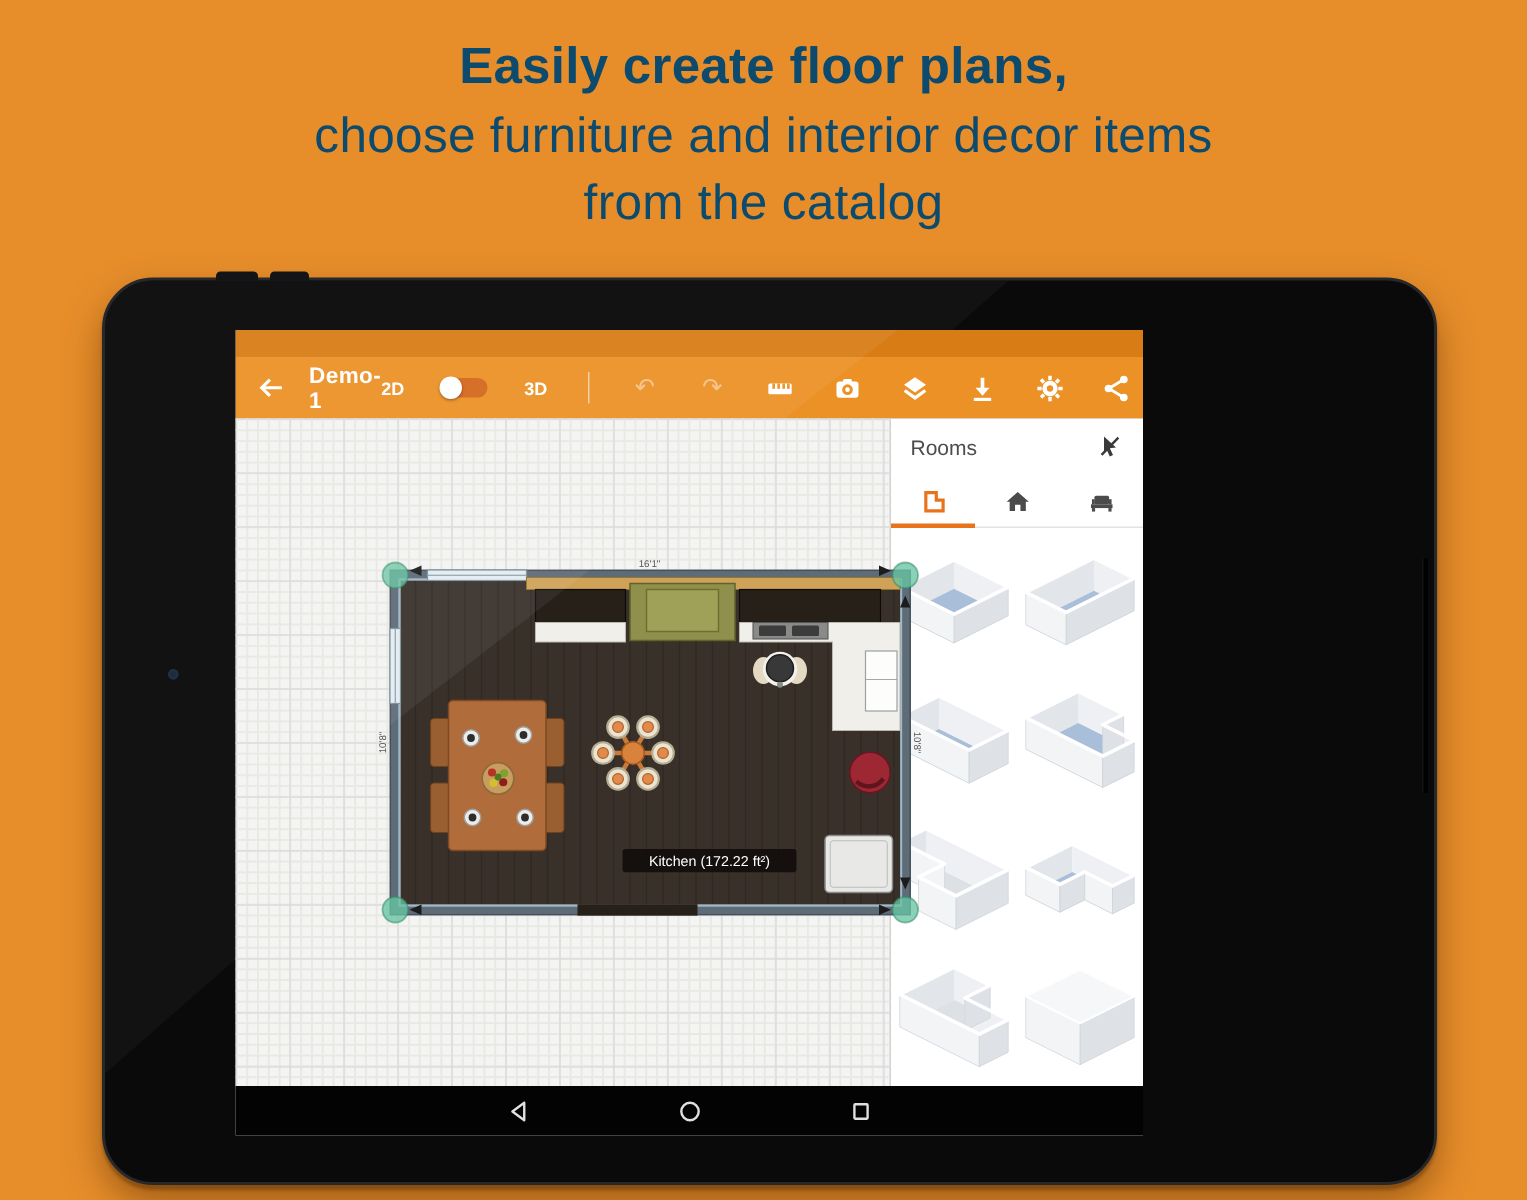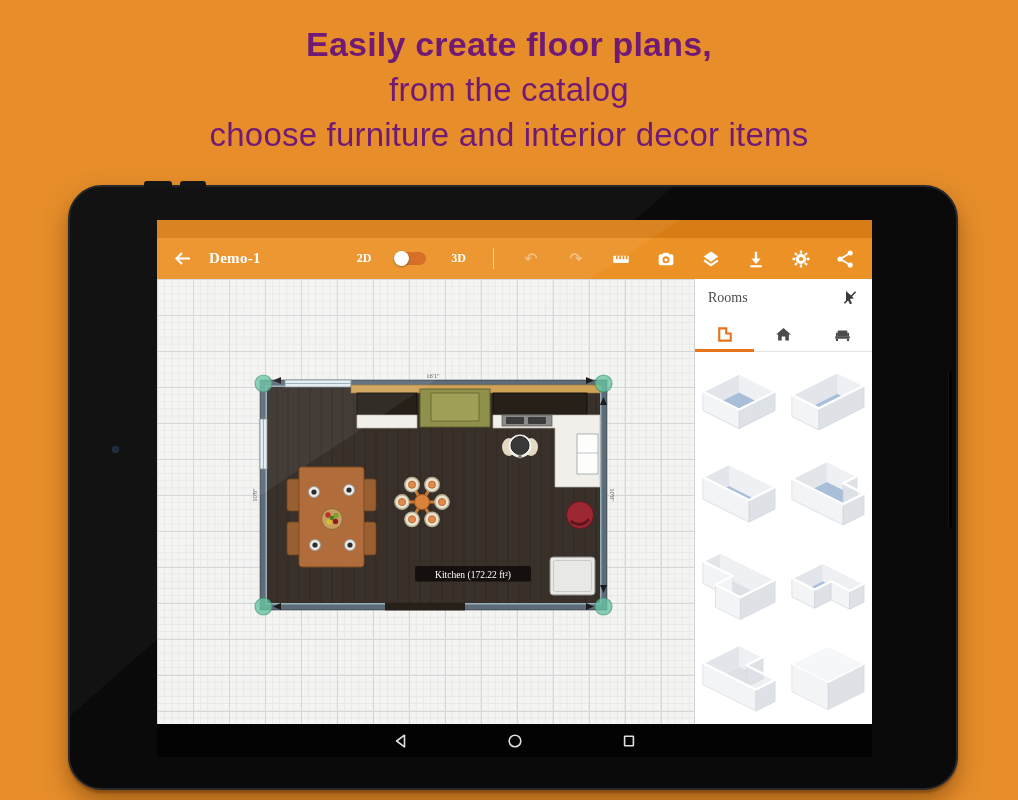--- a/index.html
+++ b/index.html
@@ -1,38 +1,38 @@
 <!DOCTYPE html>
 <html><head>
 <meta charset="utf-8">
 <style>
   * { margin:0; padding:0; box-sizing:border-box; }
   html,body { width:1018px; height:800px; overflow:hidden; }
   body { font-family:"Liberation Sans", sans-serif; background:#E78E2B; position:relative; }
 
   
-  .hero { position:absolute; top:22px; left:0; width:1018px; text-align:center; color:#701a75; }
+  .hero { position:absolute; top:22px; left:0; width:1018px; text-align:center; color:#0c4a6e; }
   .hero-line { font-size:33px; font-weight:400; line-height:45px; letter-spacing:.2px; }
   .hero-line.bold { font-weight:700; font-size:34px; }
 
   
   .tablet { position:absolute; left:68px; top:185px; width:890px; height:605px;
             background:#0a0a0b; border-radius:34px; border:2px solid #26282c;
             box-shadow:0 12px 24px rgba(92,46,0,.5), 0 3px 2px rgba(60,30,0,.35); }
   .bezel-glare { position:absolute; inset:0; border-radius:32px; pointer-events:none;
             background:rgba(255,255,255,.035); clip-path:polygon(0 0,68% 0,0 88%); }
   .top-btn { position:absolute; top:-6px; height:6px; background:#141416; border-radius:3px 3px 0 0; }
   .top-btn.b1 { left:74px; width:28px; } .top-btn.b2 { left:110px; width:26px; }
   .camera-dot { position:absolute; left:42px; top:259px; width:7px; height:7px; border-radius:50%;
             background:#1d2a3c; box-shadow:0 0 3px #2a3c55 inset; }
   .side-slot { position:absolute; left:878px; top:185px; width:4px; height:157px; background:#000;
             border-left:1px solid rgba(255,255,255,.08); border-radius:2px; }
 
   
-  .screen { position:absolute; left:87px; top:33px; width:715px; height:537px; background:#a3a3a3; overflow:hidden;font-family:Liberation Serif, serif; }
+  .screen { position:absolute; left:87px; top:33px; width:605px; height:537px; background:#a3a3a3; overflow:hidden; }
   .screen-glare { position:absolute; inset:0; z-index:60; pointer-events:none;
             background:rgba(255,255,255,.06); clip-path:polygon(0 0,73% 0,0 64%); }
 
   .statusbar { height:18px; background:#D87C15; }
   .toolbar { height:41px; background:#EC9126; display:flex; align-items:center; padding:0 16px 0 14px; color:#fff; }
   .tb-back { width:22px; height:22px; display:flex; align-items:center; justify-content:center; cursor:pointer; }
   .tb-title { font-size:15px; font-weight:700; margin-left:16px; letter-spacing:.3px; }
   .tb-right { margin-left:auto; display:flex; align-items:center; gap:25px; }
   .mode-label { font-size:12px; font-weight:700; }
   .toggle { width:30px; height:13px; background:#D4661A; border-radius:7px; position:relative; cursor:pointer; }
@@ -69,22 +69,22 @@
 
   
   .navbar { height:33px; background:#030303; display:flex; align-items:center; justify-content:center; gap:95px; }
   .nav-btn { width:19px; height:19px; display:flex; align-items:center; justify-content:center; cursor:pointer; }
 </style>
 </head>
 <body>
 
 <div class="hero">
   <div class="hero-line bold">Easily create floor plans,</div>
+  <div class="hero-line">choose furniture and interior decor items</div>
   <div class="hero-line">from the catalog</div>
-  <div class="hero-line">choose furniture and interior decor items</div>
 </div>
 
 <div class="tablet">
   <div class="top-btn b1"></div>
   <div class="top-btn b2"></div>
   <div class="bezel-glare"></div>
   <div class="camera-dot"></div>
   <div class="side-slot"></div>
 
   <div class="screen">

